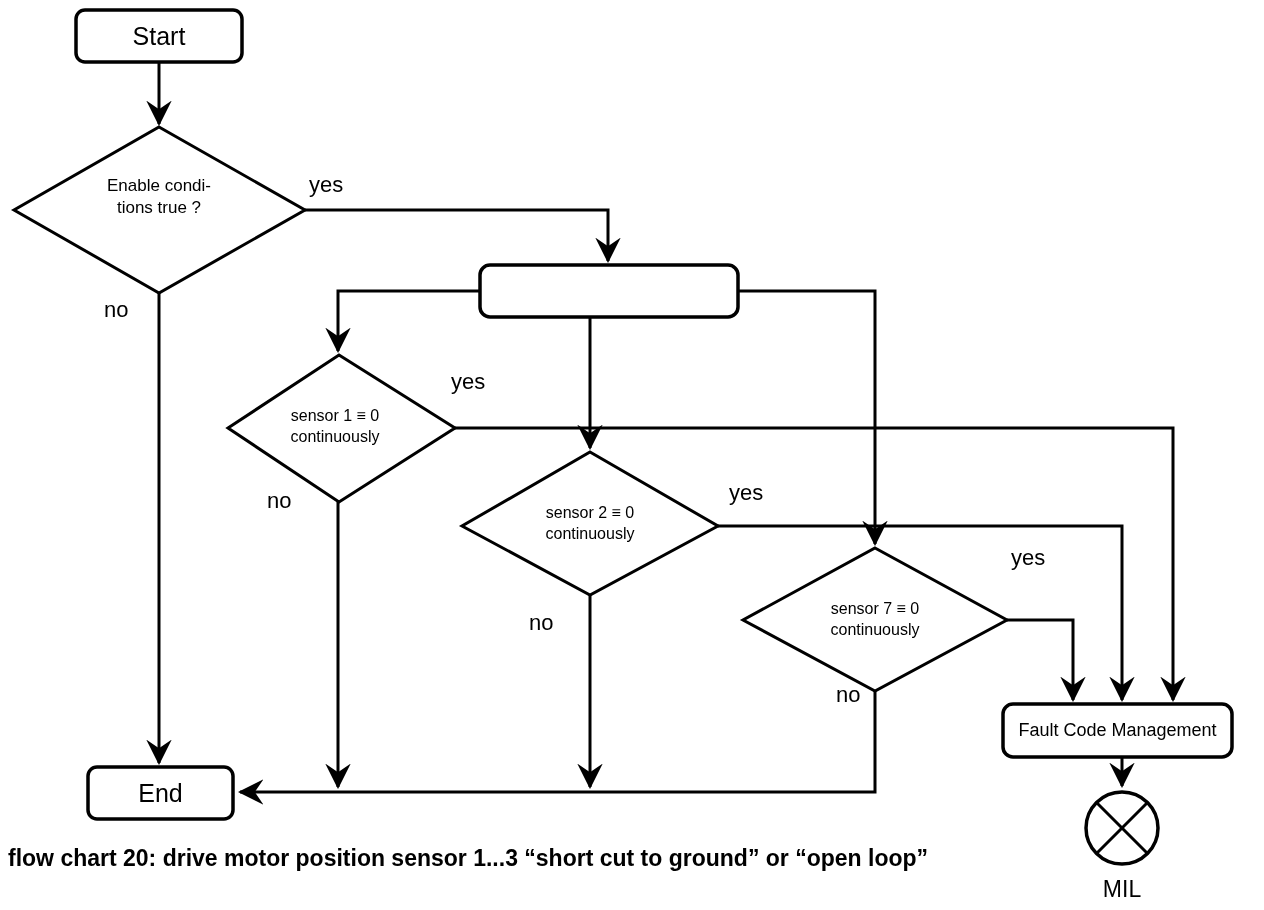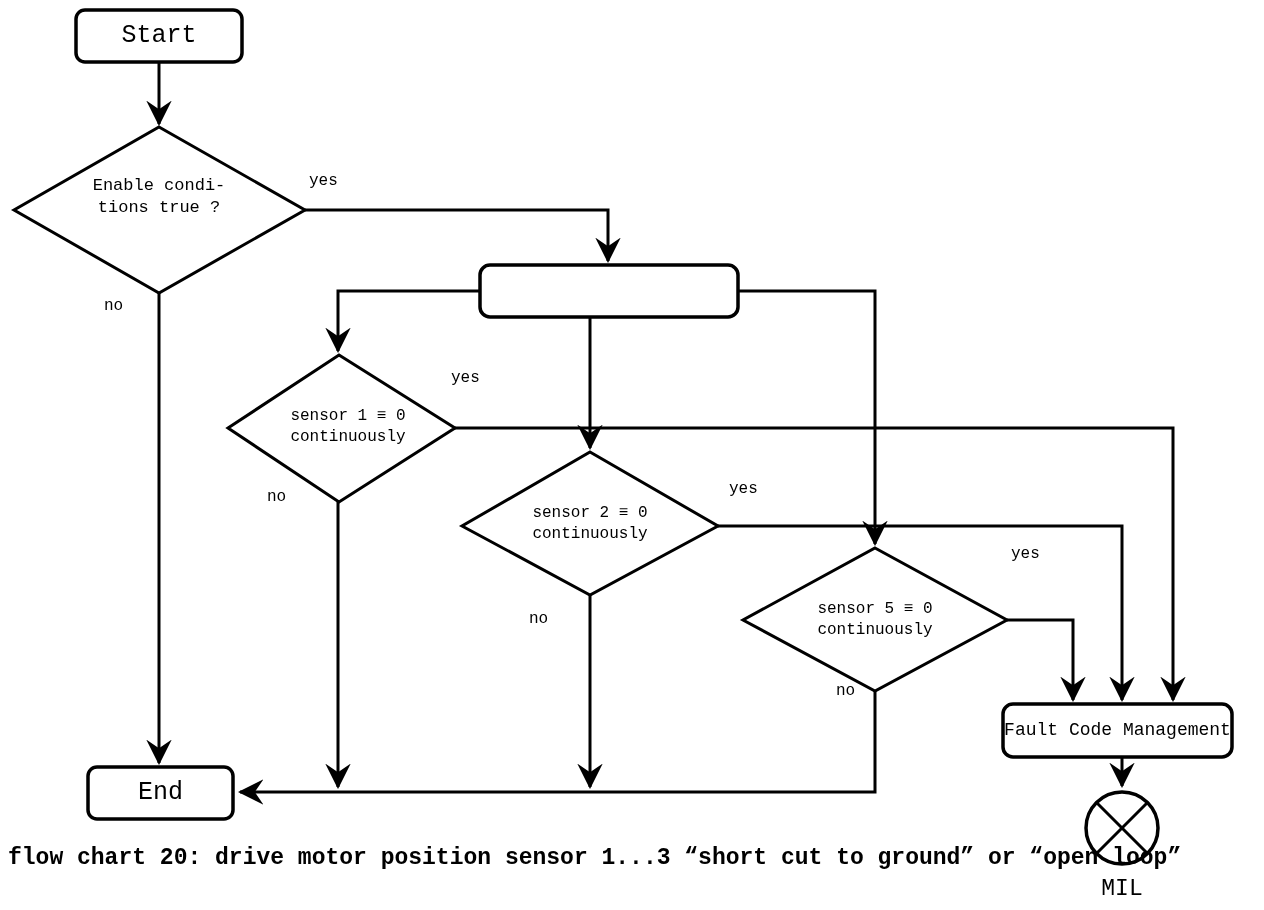--- a/index.html
+++ b/index.html
@@ -5,21 +5,21 @@
   html, body {
     margin: 0;
     padding: 0;
     background: #ffffff;
   }
   #canvas {
     position: relative;
     width: 1264px;
     height: 910px;
     background: #ffffff;
-    font-family: Liberation Mono, monospace;
+    font-family: Liberation Sans, sans-serif;
     color: #000000;
     overflow: hidden;
   }
   #wires {
     position: absolute;
     left: 0;
     top: 0;
   }
   .node-label {
     position: absolute;
@@ -30,21 +30,21 @@
     text-align: center;
     line-height: 1.3;
     white-space: nowrap;
   }
   .node-label span { display: block; }
   .terminal-label { font-size: 25px; }
   .process-label  { font-size: 18px; }
   .decision-label { font-size: 16px; }
   .edge-label {
     position: absolute;
-    font-size: 16px;
+    font-size: 22px;
     white-space: nowrap;
     text-align: center;
   }
   .mil-label {
     position: absolute;
     font-size: 23px;
     text-align: center;
   }
   .caption {
     position: absolute;
@@ -101,32 +101,32 @@
   <div class="node-label terminal-label" style="left:76px; top:10px; width:166px; height:52px;">
     <span>Start</span>
   </div>
 
   <div class="node-label decision-label" style="left:59px; top:166px; width:200px; height:62px; font-size:17px;">
     <span>Enable condi-</span>
     <span>tions true ?</span>
   </div>
 
 
-  <div class="node-label decision-label" style="left:248px; top:391px; width:200px; height:72px;">
+  <div class="node-label decision-label" style="left:235px; top:391px; width:200px; height:72px;">
     <span>sensor 1 ≡ 0</span>
     <span>continuously</span>
   </div>
 
   <div class="node-label decision-label" style="left:490px; top:488px; width:200px; height:72px;">
     <span>sensor 2 ≡ 0</span>
     <span>continuously</span>
   </div>
 
   <div class="node-label decision-label" style="left:775px; top:584px; width:200px; height:72px;">
-    <span>sensor 5 ≡ 0</span>
+    <span>sensor 7 ≡ 0</span>
     <span>continuously</span>
   </div>
 
   <div class="node-label process-label" style="left:1003px; top:704px; width:229px; height:54px;">
     <span>Fault Code Management</span>
   </div>
 
   <div class="node-label terminal-label" style="left:88px; top:767px; width:145px; height:52px;text-align:center;">
     <span>End</span>
   </div>

